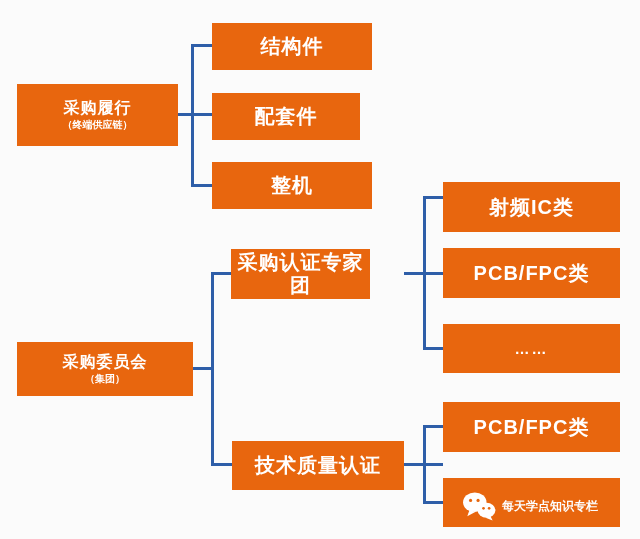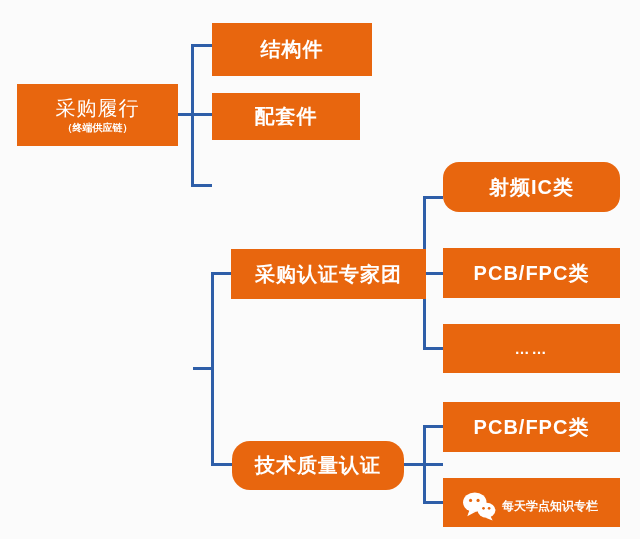--- a/index.html
+++ b/index.html
@@ -16,21 +16,21 @@
   .node{
     position:absolute;
     background:var(--orange,#E8660E);
     color:var(--txt,#FFFFFF);
     display:flex;flex-direction:column;
     align-items:center;justify-content:center;
     text-align:center;
     box-sizing:border-box;
     line-height:1.15;
   }
-  .node .t1{font-size:20px;font-weight:normal;letter-spacing:1px;text-align:center;}
+  .node .t1{font-size:16px;font-weight:bold;letter-spacing:1px;text-align:center;}
   .node .t2{font-size:10px;font-weight:bold;margin-top:2px;letter-spacing:0px;}
   .node .lbl{font-size:20px;font-weight:bold;letter-spacing:1px;}
   .node .lbl-sm{font-size:15px;font-weight:bold;letter-spacing:2px;}
   .line{position:absolute;background:var(--blue,#2E5EA8);}
   .wm{
     position:absolute;left:462px;top:491px;
     display:flex;align-items:center;
     color:#FDFDFD;
   }
   .wm .wm-text{
@@ -61,39 +61,46 @@
   <div class="line" style="left:404px;top:463px;width:39px;height:3px;"></div>
   <div class="line" style="left:423px;top:425px;width:3px;height:79px;"></div>
   <div class="line" style="left:423px;top:425px;width:20px;height:3px;"></div>
   <div class="line" style="left:423px;top:501px;width:20px;height:3px;"></div>
 
   <div class="node" style="left:17px;top:84px;width:161px;height:62px;">
     <span class="t1">采购履行</span>
     <span class="t2">（终端供应链）</span>
   </div>
 
-  <div class="node" style="left:212px;top:23px;width:160px;height:53px;">
+  <div class="node" style="left:212px;top:23px;width:160px;height:47px;">
     <span class="lbl">结构件</span>
   </div>
 
   <div class="node" style="left:212px;top:93px;width:148px;height:47px;">
     <span class="lbl">配套件</span>
   </div>
 
+  <div class="node" style="left:212px;top:162px;width:160px;height:47px;">
+    <span class="lbl">整机</span>
+  </div>
 
+  <div class="node" style="left:17px;top:342px;width:176px;height:54px;">
+    <span class="t1">采购委员会</span>
+    <span class="t2">（集团）</span>
+  </div>
 
-  <div class="node" style="left:231px;top:249px;width:195px;height:50px;">
+  <div class="node" style="left:231px;top:249px;width:139px;height:50px;">
     <span class="lbl">采购认证专家团</span>
   </div>
 
-  <div class="node" style="left:232px;top:441px;width:172px;height:49px;border-radius:18px;">
+  <div class="node" style="left:232px;top:441px;width:172px;height:49px;">
     <span class="lbl">技术质量认证</span>
   </div>
 
-  <div class="node" style="left:443px;top:162px;width:177px;height:50px;border-radius:16px;">
+  <div class="node" style="left:443px;top:182px;width:177px;height:50px;">
     <span class="lbl">射频IC类</span>
   </div>
 
   <div class="node" style="left:443px;top:248px;width:177px;height:50px;">
     <span class="lbl">PCB/FPC类</span>
   </div>
 
   <div class="node" style="left:443px;top:324px;width:177px;height:49px;">
     <span class="lbl-sm">……</span>
   </div>

